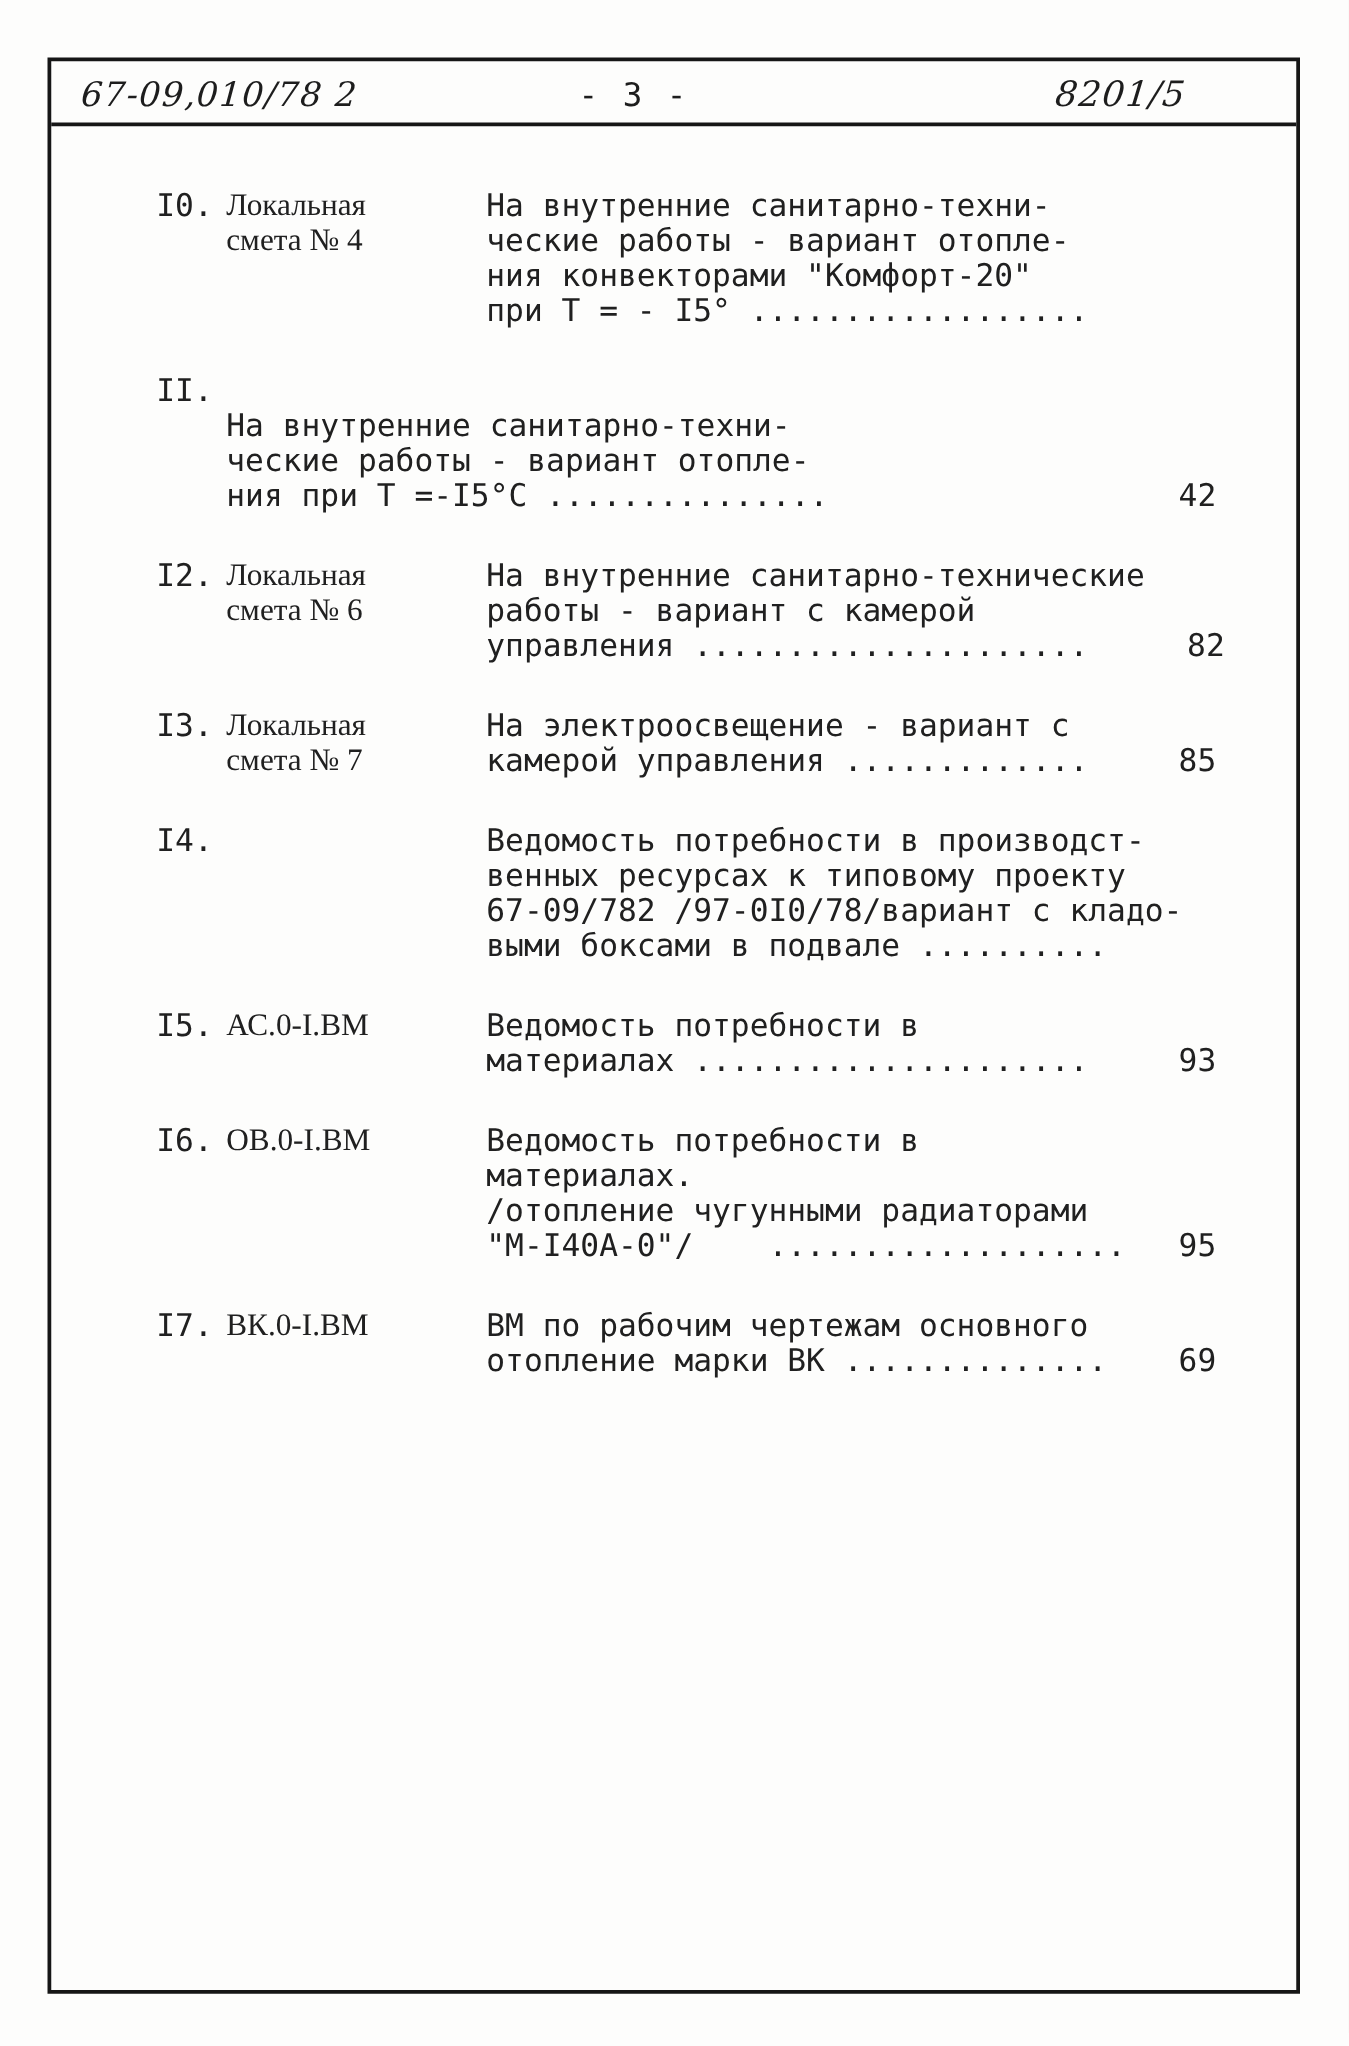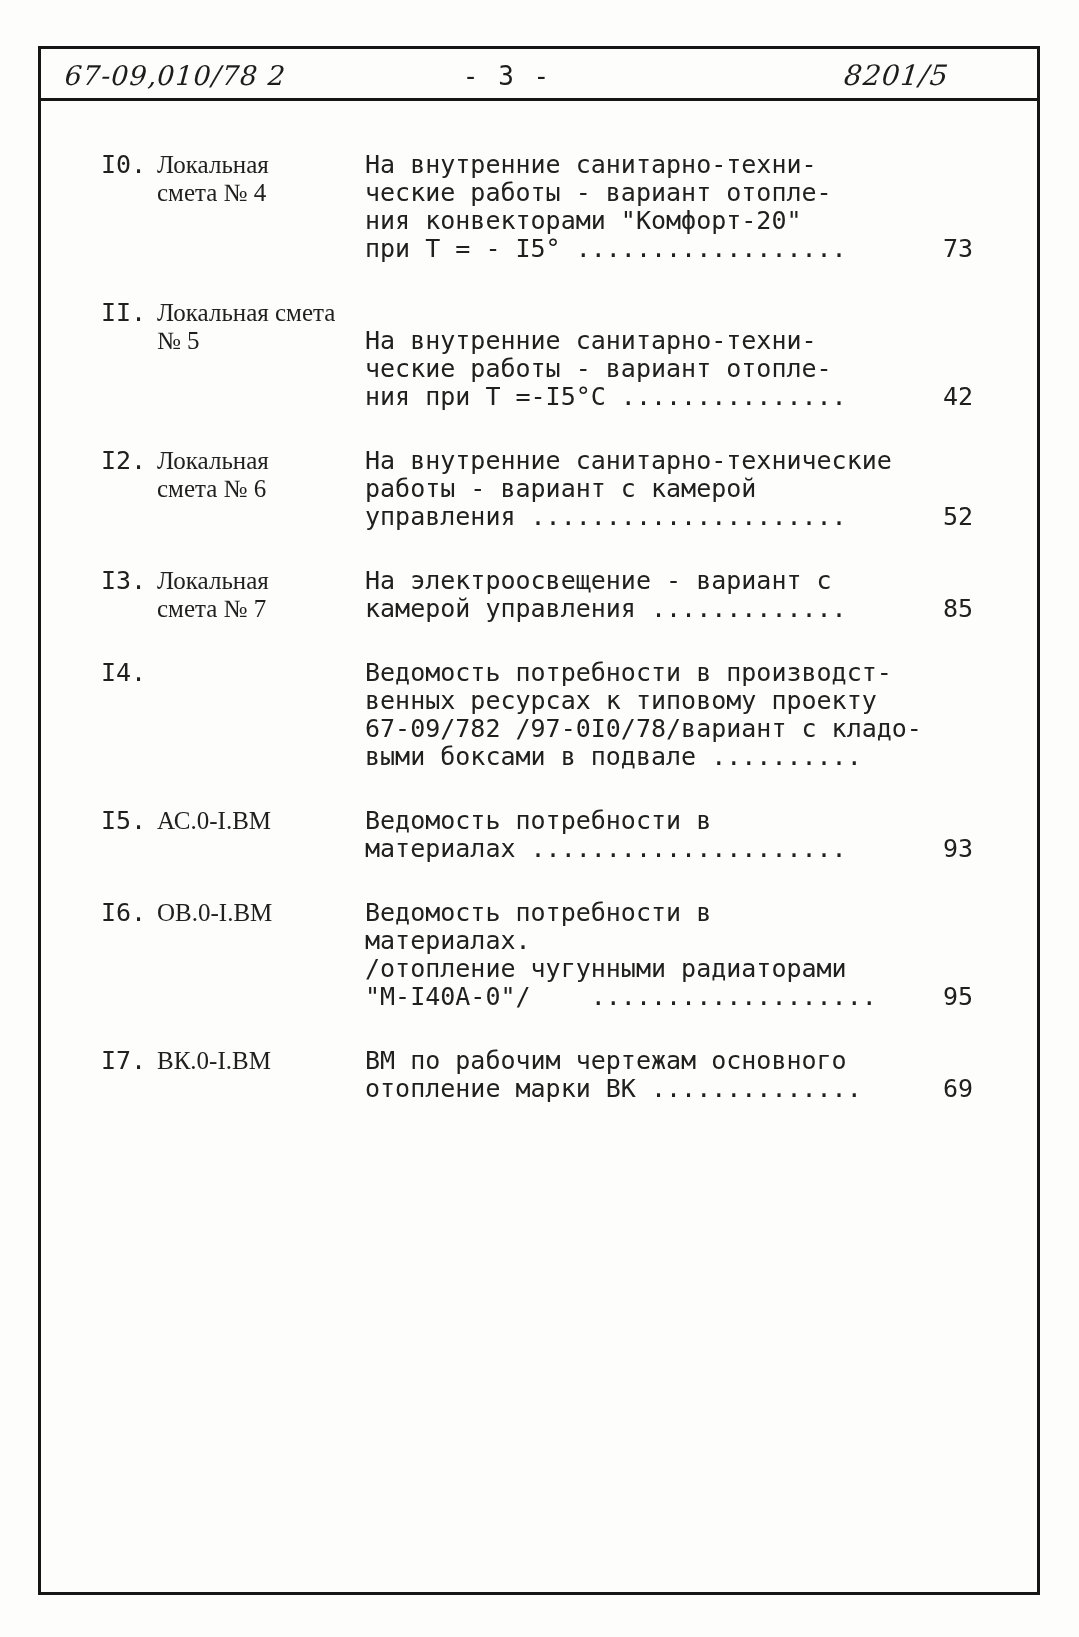--- a/index.html
+++ b/index.html
@@ -63,20 +63,21 @@
     align-items: stretch;
     margin-bottom: 36px;
     font-family: "DejaVu Sans Mono", monospace;
     font-size: 25px;
     line-height: 28px;
     color: #202020;
   }
   .cell-num {
     flex: 0 0 56px;
     white-space: pre;
+    margin-left: 24px;
   }
   .cell-name {
     flex: 0 0 208px;
     white-space: pre;
     font-family: Liberation Serif, serif;
   }
   .cell-desc {
     flex: 1 1 auto;
     white-space: pre;
   }
@@ -103,42 +104,39 @@
     <div class="content">
 
       <div class="entry">
         <span class="cell-num">I0.</span>
         <span class="cell-name">Локальная
 смета № 4</span>
         <span class="cell-desc">На внутренние санитарно-техни-
 ческие работы - вариант отопле-
 ния конвекторами "Комфорт-20"
 при Т = - I5° ..................</span>
-        <span class="cell-page">73</span>
       </div>
 
       <div class="entry">
         <span class="cell-num">II.</span>
-        <span class="cell-name">Локальная смета
-№ 5</span>
         <span class="cell-desc">
 На внутренние санитарно-техни-
 ческие работы - вариант отопле-
 ния при Т =-I5°С ...............</span>
         <span class="cell-page">42</span>
       </div>
 
       <div class="entry">
         <span class="cell-num">I2.</span>
         <span class="cell-name">Локальная
 смета № 6</span>
         <span class="cell-desc">На внутренние санитарно-технические
 работы - вариант с камерой
 управления .....................</span>
-        <span class="cell-page">52</span>
+        <span class="cell-page">82</span>
       </div>
 
       <div class="entry">
         <span class="cell-num">I3.</span>
         <span class="cell-name">Локальная
 смета № 7</span>
         <span class="cell-desc">На электроосвещение - вариант с
 камерой управления .............</span>
         <span class="cell-page">85</span>
       </div>

